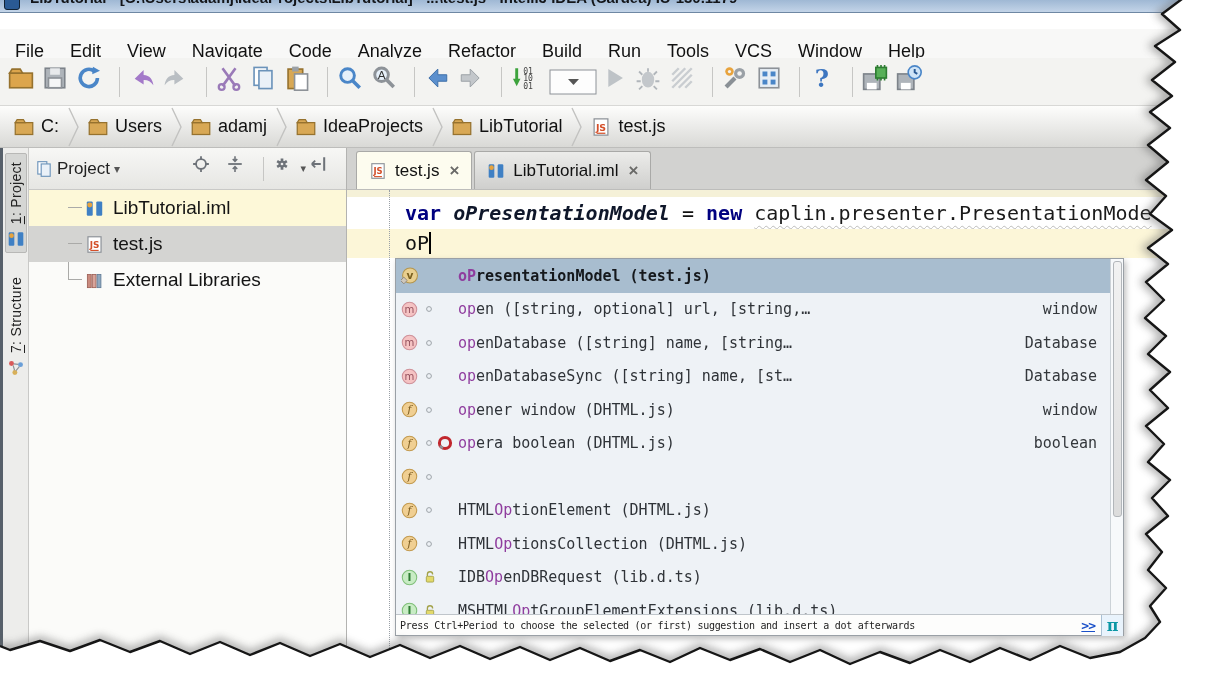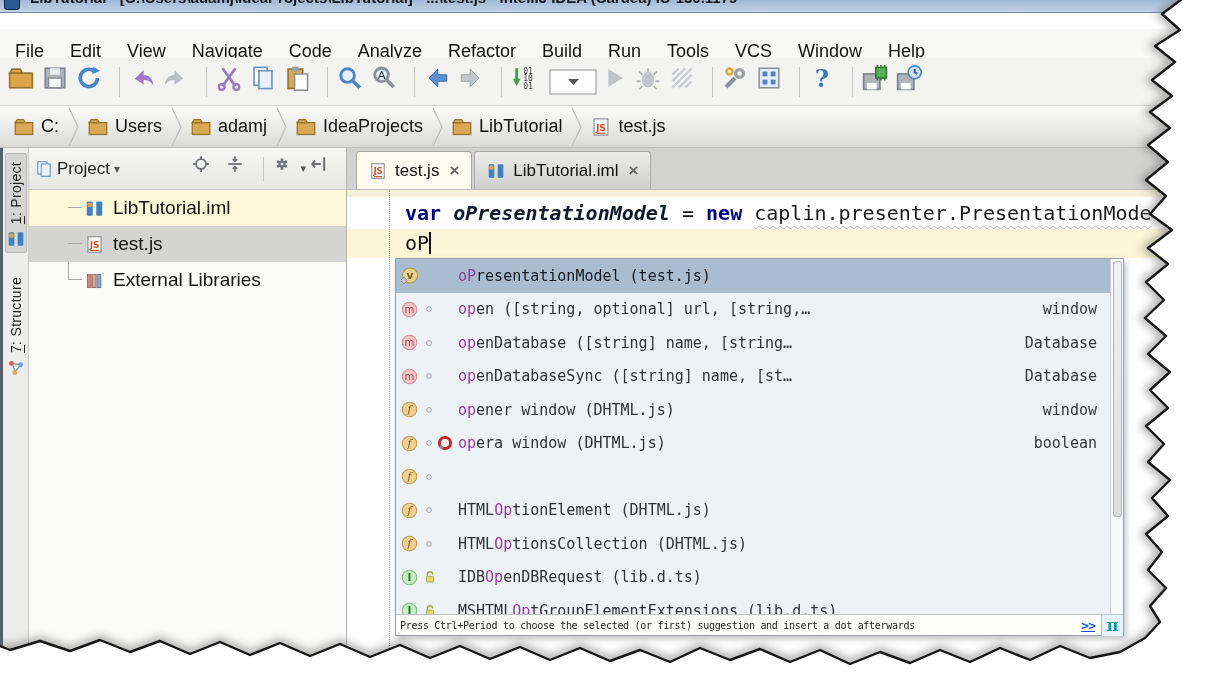--- a/index.html
+++ b/index.html
@@ -102,21 +102,21 @@
     border:1px solid #9aa0a6; box-shadow:2px 3px 6px rgba(0,0,0,.25); }
   .popup-list { position:relative; height:355px; overflow:hidden; }
   .prow { height:33.5px; display:flex; align-items:center; padding-left:5px;
     font-family:"DejaVu Sans Mono","Liberation Mono",monospace; font-size:15px; color:#2f3338; }
   .prow.selected { background:#a8bdcf; }
   .prow .slot-kind { width:22px; display:flex; }
   .prow .slot-vis { width:14px; display:flex; }
   .prow .slot-extra { width:21px; display:flex; }
   .prow .pname { white-space:pre; }
   .prow .pname .hl { color:#8f3d9e; }
-  .prow.bold .pname { font-weight:normal; color:#15181c; }
+  .prow.bold .pname { font-weight:bold; color:#15181c; }
   .prow .ptype { margin-left:auto; padding-right:26px; color:#33373b; white-space:pre; }
   .pscroll { position:absolute; right:0; top:0; width:13px; height:100%;
     background:#f7f9fb; border-left:1px solid #ccd2d7; }
   .pthumb { position:absolute; left:1.5px; top:2px; width:9px; height:72%;
     background:linear-gradient(#f2f2f2,#dcdcdc); border:1px solid #b2b6ba; border-radius:3px; }
   .popup-hint { height:21px; border-top:1px solid #bfc5ca; background:#fdfdfc; display:flex;
     align-items:center; padding-left:4px; }
   .hint-text { font-size:10px; color:#222; letter-spacing:-0.3px; white-space:nowrap; }
   .hint-link { margin-left:auto; margin-right:6px; font-size:13px; font-weight:bold;
     color:#1a50c8; text-decoration:underline; letter-spacing:-1px; }
@@ -638,21 +638,21 @@
                   </span>
                 </span>
                 <span class="slot-extra">
                   <span class="ic ">
                     <svg width="16" height="16" viewBox="0 0 16 16">
                       <circle cx="8" cy="8" r="5.6" fill="none" stroke="#c1272d" stroke-width="3"></circle>
                       <path d="M3.2 10.5a6.2 6.2 0 0 0 2.6 2.8" stroke="#8d9298" stroke-width="2.2" fill="none"></path>
                     </svg>
                   </span>
                 </span>
-                <span class="pname"><span class="hl">op</span><span class="">era window (DHTML.js)</span></span>
+                <span class="pname"><span class="hl">op</span><span class="">era boolean (DHTML.js)</span></span>
                 <span class="ptype">boolean</span>
               </div>
               <div class="prow">
                 <span class="slot-kind">
                   <span class="ic ">
                     <svg width="17" height="17" viewBox="0 0 16 16">
                       <circle cx="8" cy="8" r="6.8" fill="#f0cf92" stroke="#c39a4e"></circle>
                       <text x="8" y="11.5" font-size="10" font-style="italic" fill="#7a5a1e" text-anchor="middle" font-family="DejaVu Serif,serif">f</text>
                     </svg>
                   </span>

